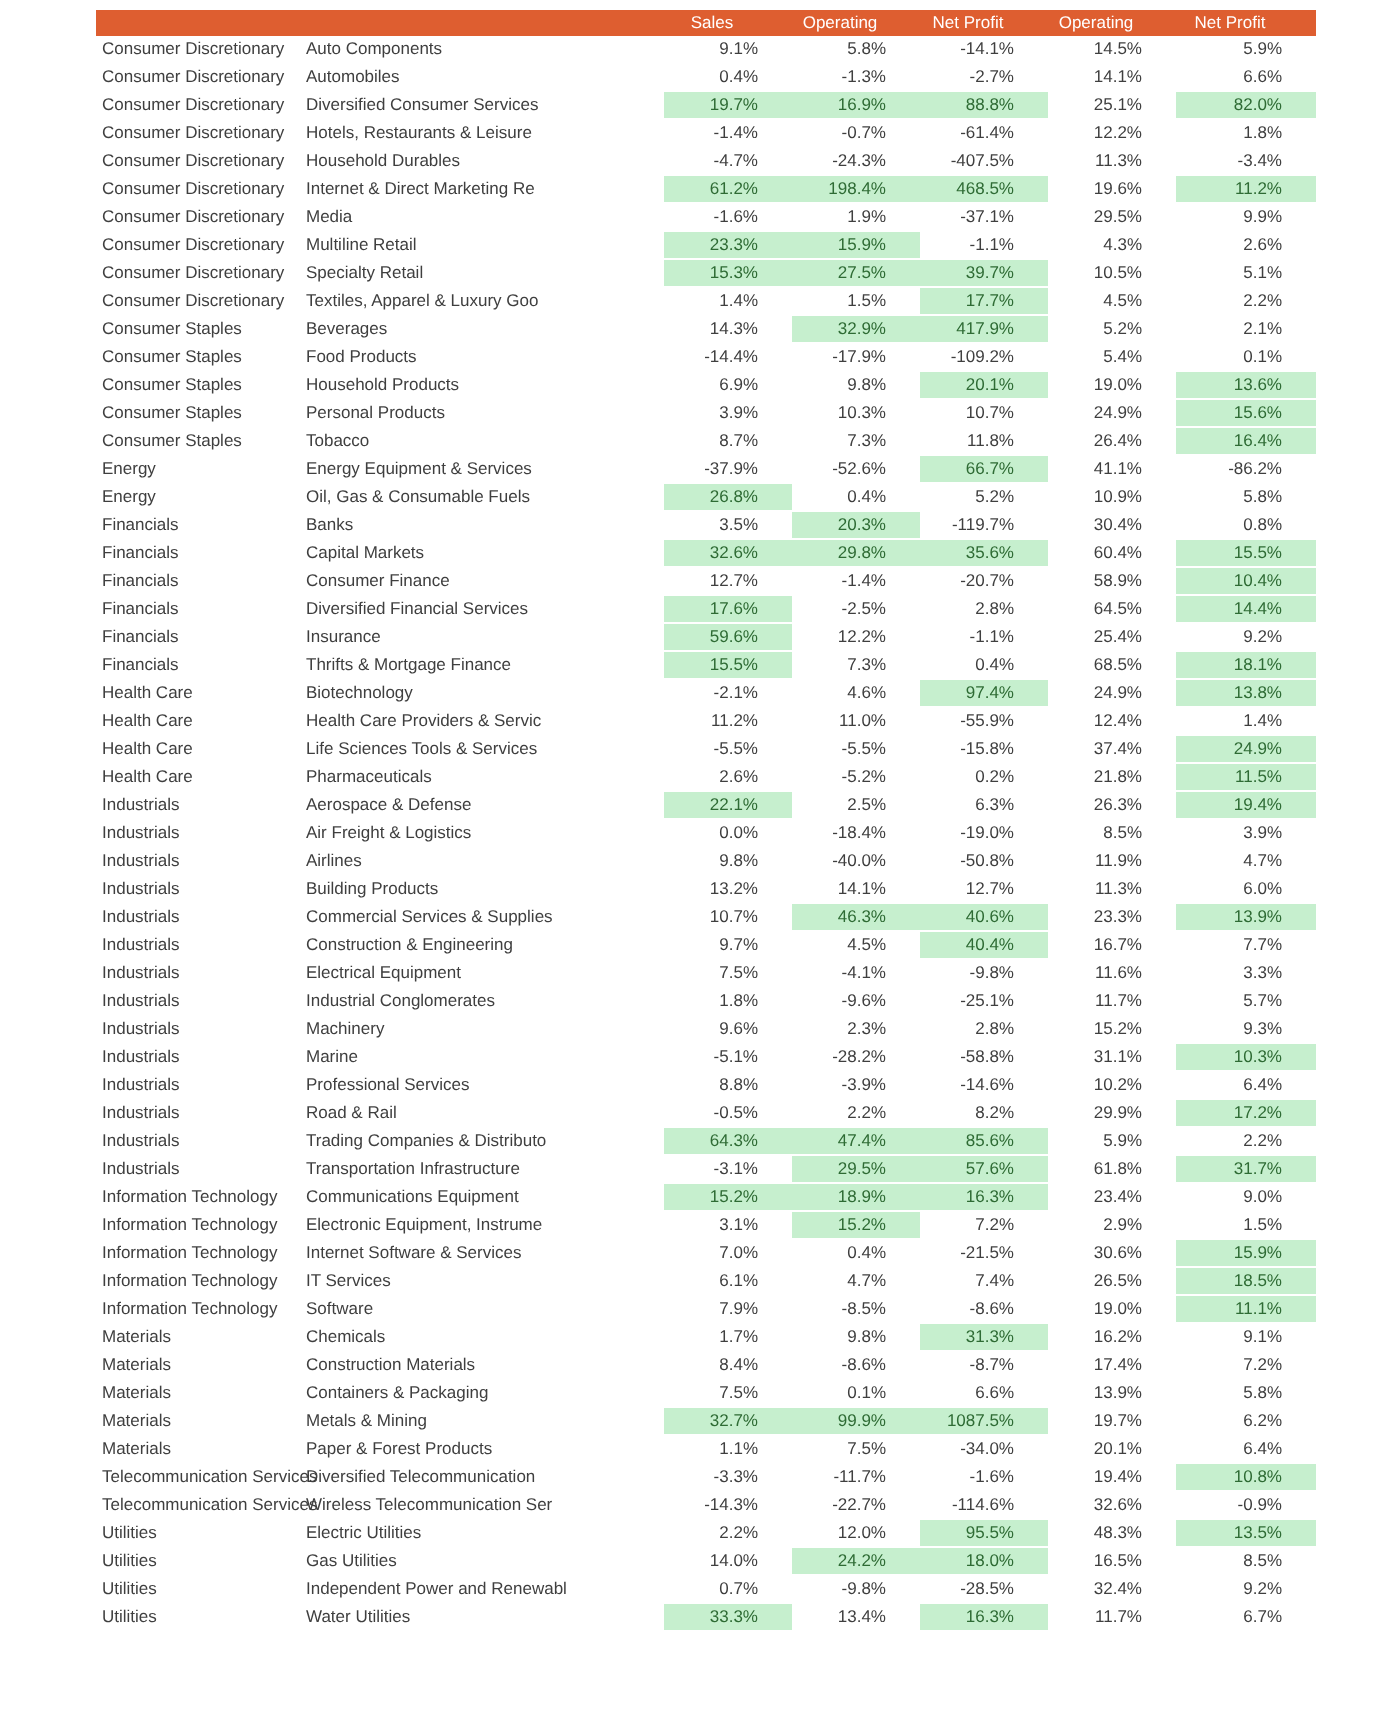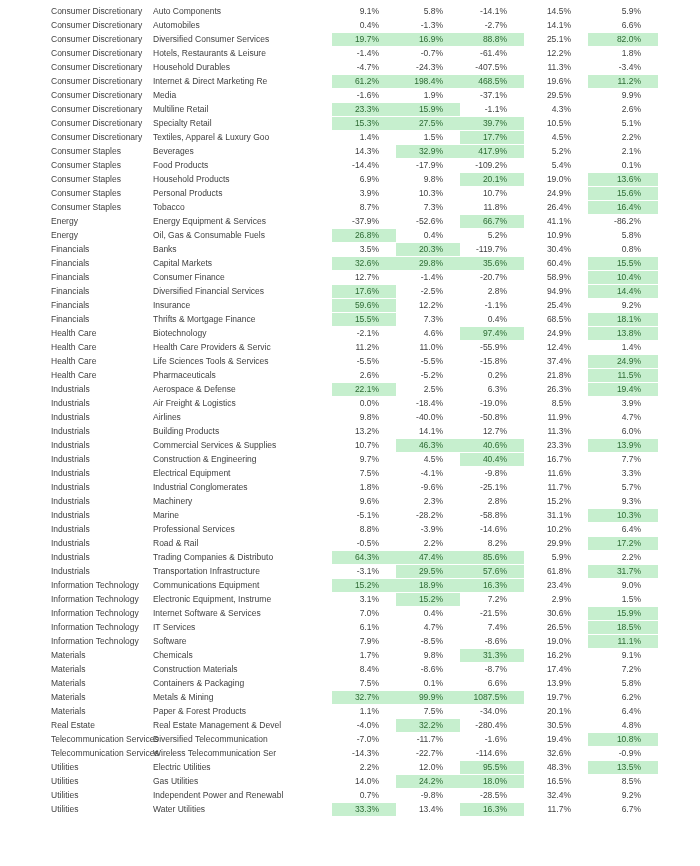--- a/index.html
+++ b/index.html
@@ -50,20 +50,29 @@
     <colgroup>
       <col class="c-sector">
         <col class="c-industry">
       <col class="c-num">
         <col class="c-num">
         <col class="c-num">
         <col class="c-num">
         <col class="c-num-last">
     </colgroup>
     <thead>
+      <tr class="h1">
+        <th class="left"></th>
+        <th class="left"></th>
+        <th class="chead">Sales</th>
+        <th class="chead">Operating</th>
+        <th class="chead">Net Profit</th>
+        <th class="chead">Operating</th>
+        <th class="chead">Net Profit</th>
+      </tr>
     </thead>
     <tbody>
         <tr>
           <td class="sector">Consumer Discretionary</td>
           <td class="industry">Auto Components</td>
           <td class="num">9.1%</td>
           <td class="num">5.8%</td>
           <td class="num">-14.1%</td>
           <td class="num">14.5%</td>
           <td class="num">5.9%</td>
@@ -238,21 +247,21 @@
           <td class="num">-20.7%</td>
           <td class="num">58.9%</td>
           <td class="num hl">10.4%</td>
         </tr>
         <tr>
           <td class="sector">Financials</td>
           <td class="industry">Diversified Financial Services</td>
           <td class="num hl">17.6%</td>
           <td class="num">-2.5%</td>
           <td class="num">2.8%</td>
-          <td class="num">94.9%</td>
+          <td class="num">64.5%</td>
           <td class="num hl">14.4%</td>
         </tr>
         <tr>
           <td class="sector">Financials</td>
           <td class="industry">Insurance</td>
           <td class="num hl">59.6%</td>
           <td class="num">12.2%</td>
           <td class="num">-1.1%</td>
           <td class="num">25.4%</td>
           <td class="num">9.2%</td>
@@ -512,32 +521,23 @@
         <tr>
           <td class="sector">Materials</td>
           <td class="industry">Paper &amp; Forest Products</td>
           <td class="num">1.1%</td>
           <td class="num">7.5%</td>
           <td class="num">-34.0%</td>
           <td class="num">20.1%</td>
           <td class="num">6.4%</td>
         </tr>
         <tr>
-          <td class="sector">Real Estate</td>
-          <td class="industry">Real Estate Management &amp; Devel</td>
-          <td class="num">-4.0%</td>
-          <td class="num hl">32.2%</td>
-          <td class="num">-280.4%</td>
-          <td class="num">30.5%</td>
-          <td class="num">4.8%</td>
-        </tr>
-        <tr>
           <td class="sector">Telecommunication Services</td>
           <td class="industry">Diversified Telecommunication</td>
-          <td class="num">-7.0%</td>
+          <td class="num">-3.3%</td>
           <td class="num">-11.7%</td>
           <td class="num">-1.6%</td>
           <td class="num">19.4%</td>
           <td class="num hl">10.8%</td>
         </tr>
         <tr>
           <td class="sector">Telecommunication Services</td>
           <td class="industry">Wireless Telecommunication Ser</td>
           <td class="num">-14.3%</td>
           <td class="num">-22.7%</td>

